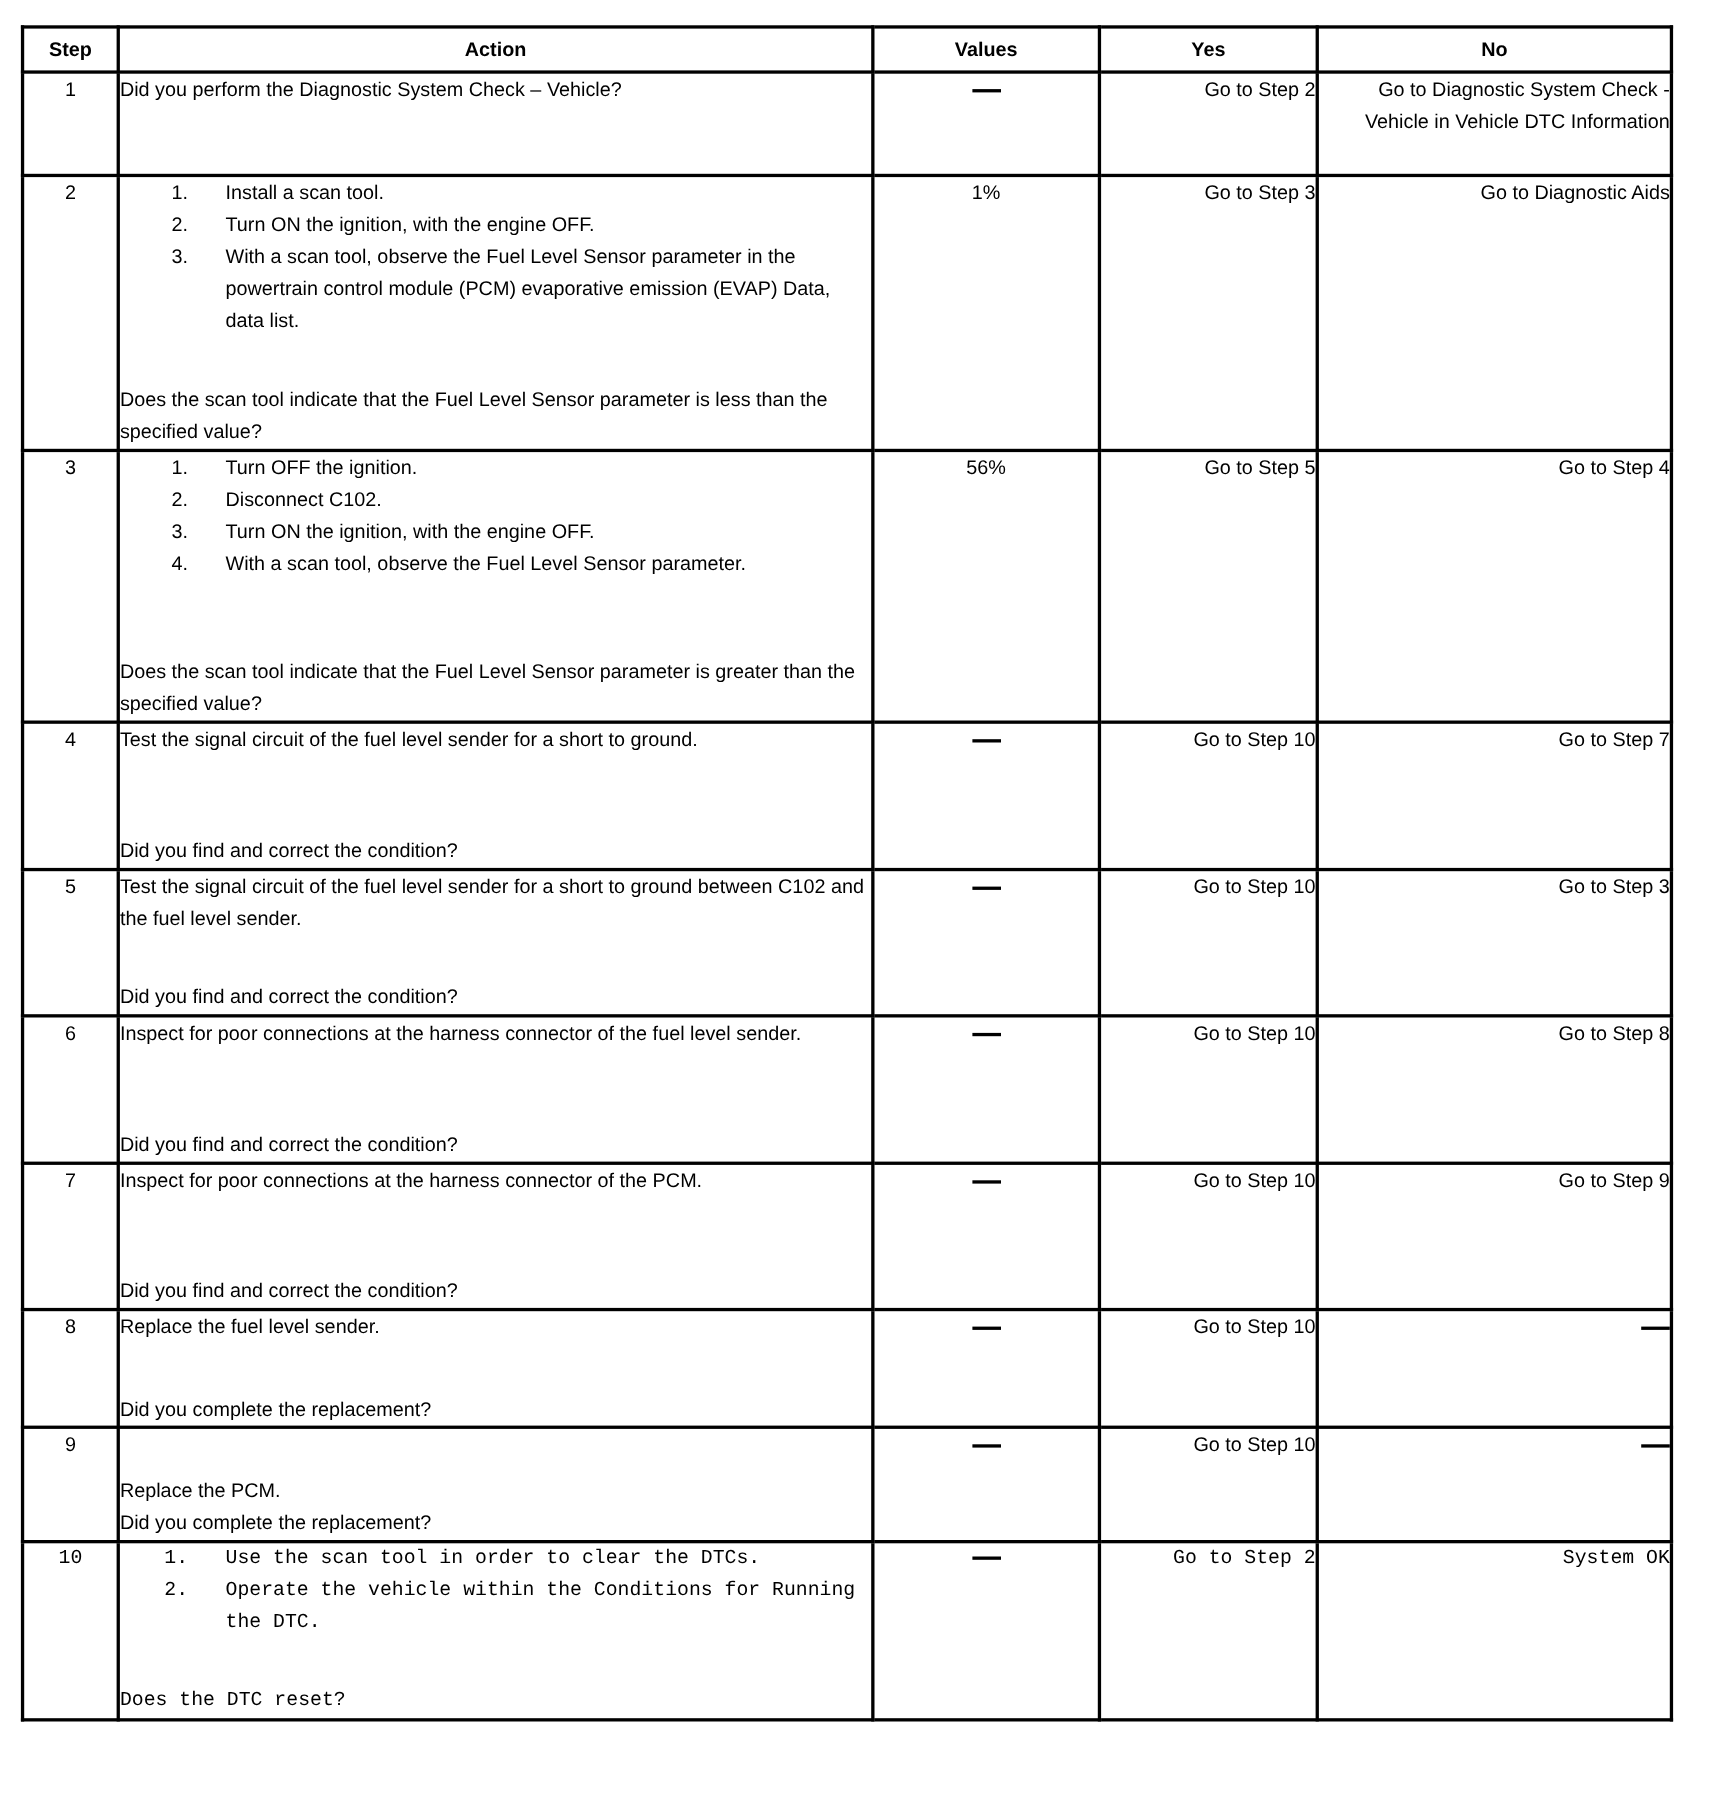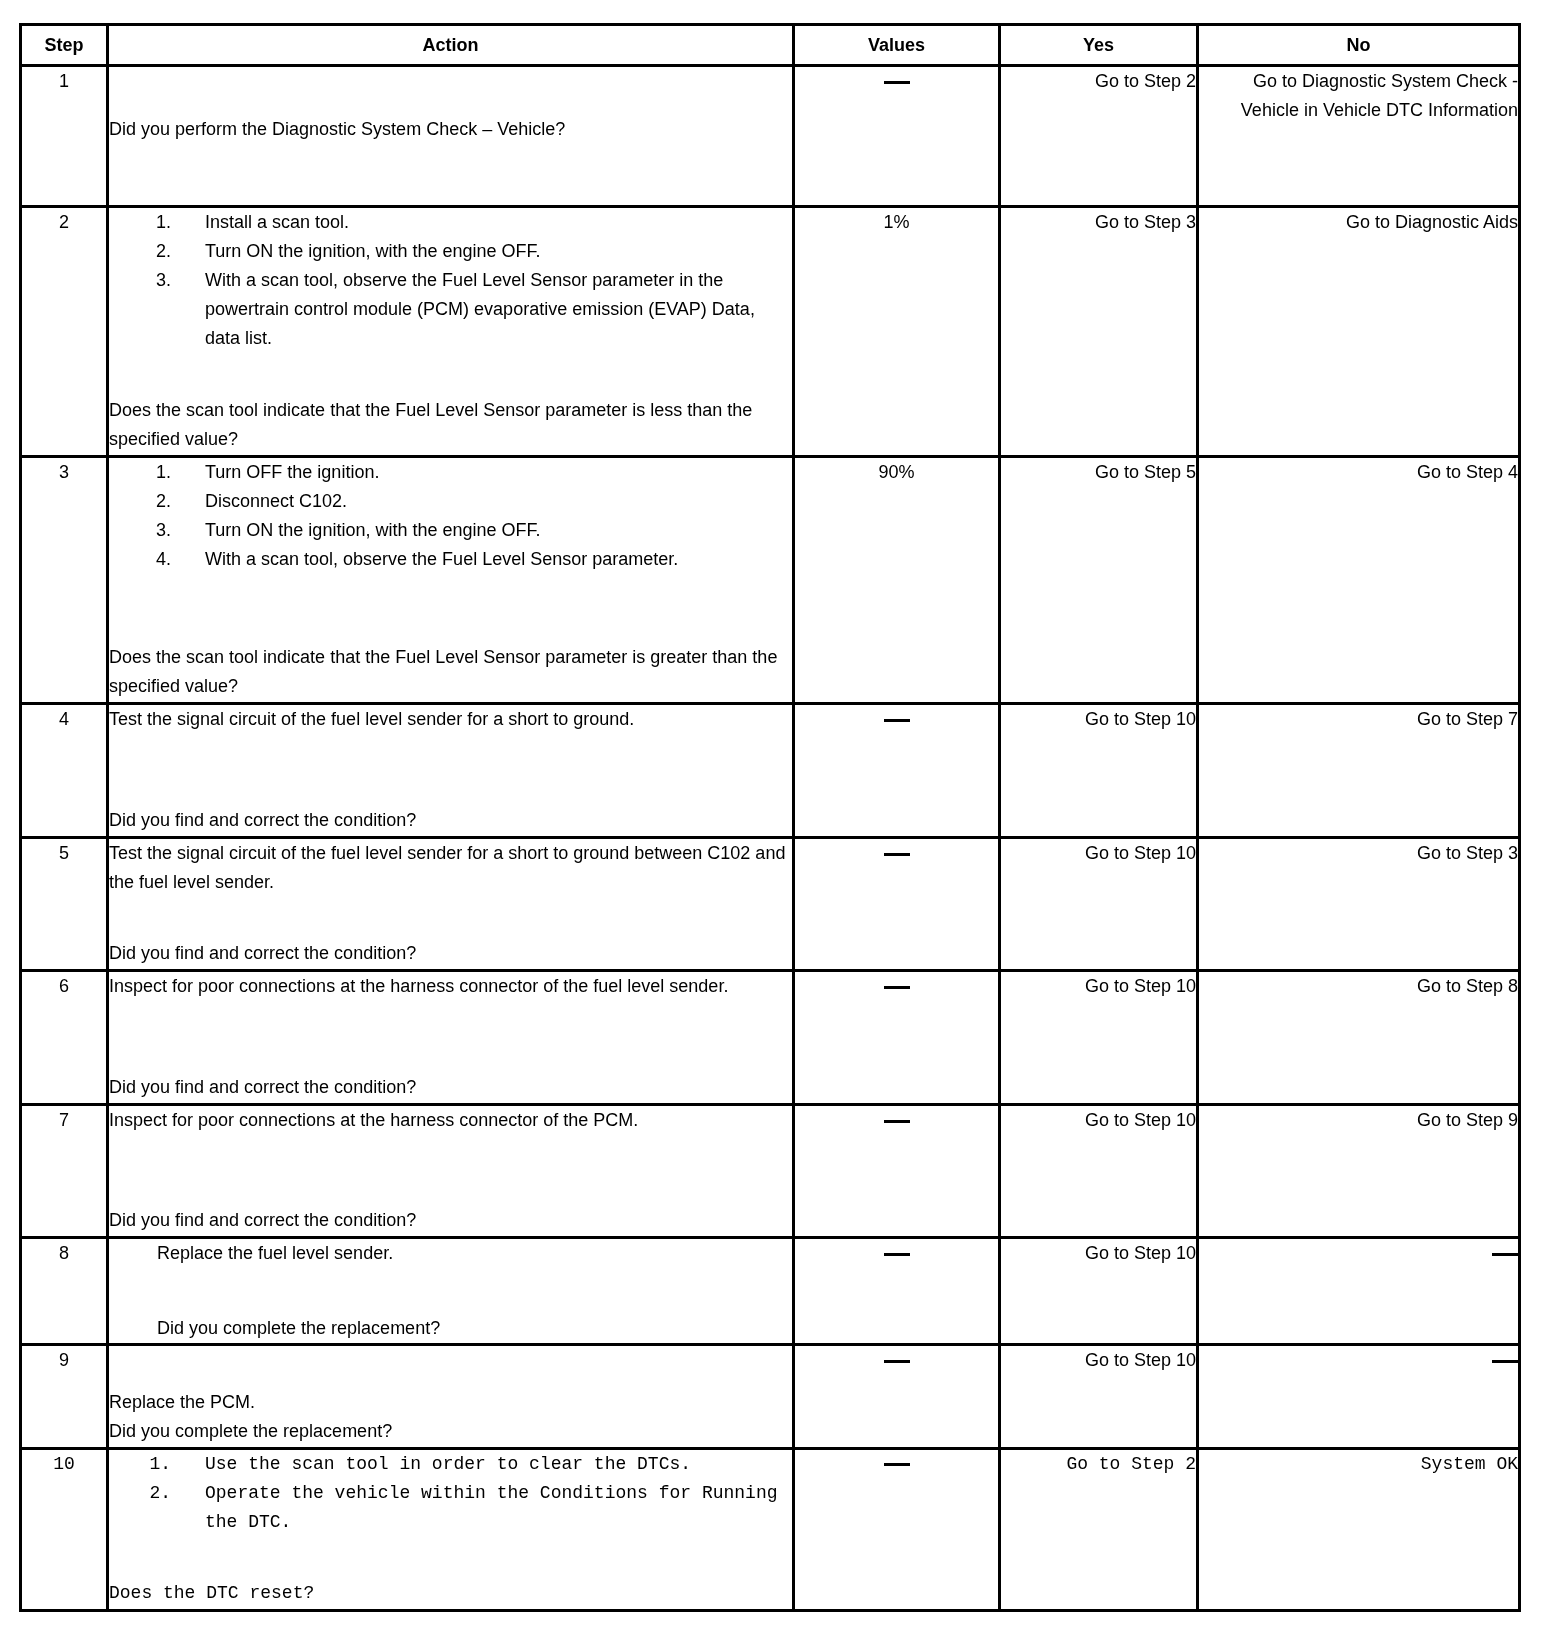--- a/index.html
+++ b/index.html
@@ -48,21 +48,21 @@
       <th>Action</th>
       <th>Values</th>
       <th>Yes</th>
       <th>No</th>
     </tr>
   </thead>
   <tbody id="tbody">
       <tr style="height: 94px;">
         <td class="step">1</td>
         <td class="action">
-          <div class="action-wrap" style="height: 90px; margin-top: 48px;">
+          <div class="action-wrap" style="height: 90px;">
             <div>
               <div class="intro">Did you perform the Diagnostic System Check – Vehicle?</div>
             </div>
           </div>
         </td>
         <td class="values"><span class="dash"></span></td>
         <td class="yes">Go to Step 2</td>
         <td class="no"><span>Go to Diagnostic System Check - Vehicle in Vehicle DTC Information</span></td>
       </tr>
       <tr style="height: 250px;">
@@ -112,21 +112,21 @@
                 </li>
                 <li>
                   <span class="num">4.</span>
                   <span class="txt">With a scan tool, observe the Fuel Level Sensor parameter.</span>
                 </li>
               </ol>
             </div>
             <div class="question">Does the scan tool indicate that the Fuel Level Sensor parameter is greater than the specified value?</div>
           </div>
         </td>
-        <td class="values"><span>90%</span></td>
+        <td class="values"><span>56%</span></td>
         <td class="yes">Go to Step 5</td>
         <td class="no"><span>Go to Step 4</span></td>
       </tr>
       <tr style="height: 134px;">
         <td class="step">4</td>
         <td class="action">
           <div class="action-wrap" style="height: 130px;">
             <div>
               <div class="intro">Test the signal circuit of the fuel level sender for a short to ground.</div>
             </div>
@@ -175,21 +175,21 @@
             <div class="question">Did you find and correct the condition?</div>
           </div>
         </td>
         <td class="values"><span class="dash"></span></td>
         <td class="yes">Go to Step 10</td>
         <td class="no"><span>Go to Step 9</span></td>
       </tr>
       <tr style="height: 104px;">
         <td class="step">8</td>
         <td class="action">
-          <div class="action-wrap" style="height: 104px; margin-left: 48px;">
+          <div class="action-wrap" style="height: 104px;">
             <div>
               <div class="intro">Replace the fuel level sender.</div>
             </div>
             <div class="question">Did you complete the replacement?</div>
           </div>
         </td>
         <td class="values"><span class="dash"></span></td>
         <td class="yes">Go to Step 10</td>
         <td class="no" style="padding-bottom: 14px;"><span class="dash"></span></td>
       </tr>

